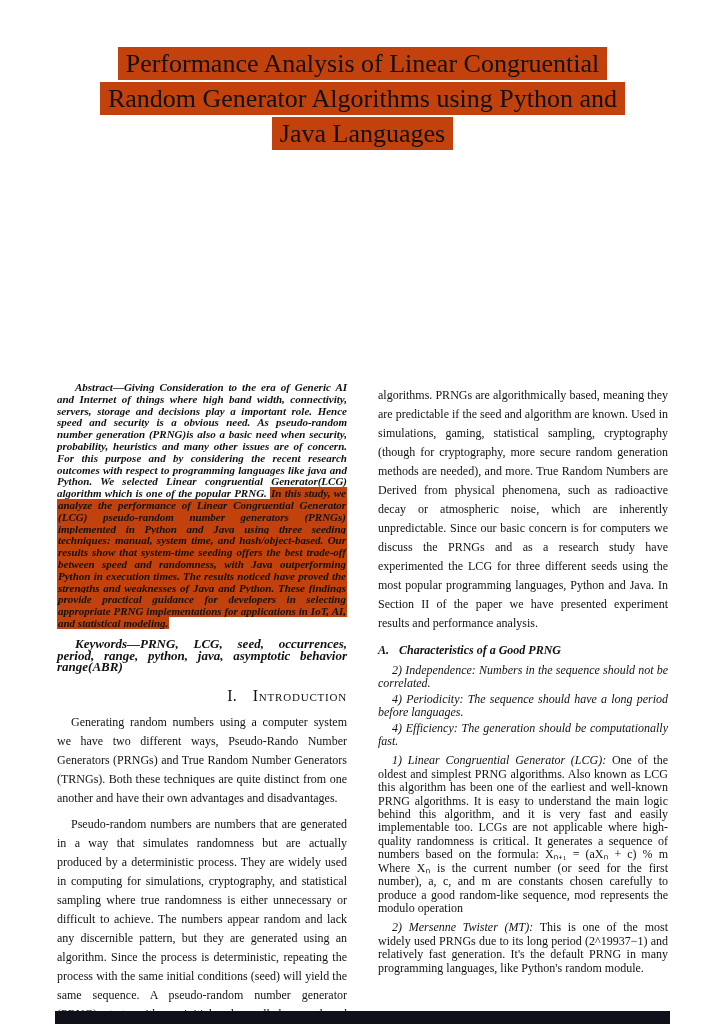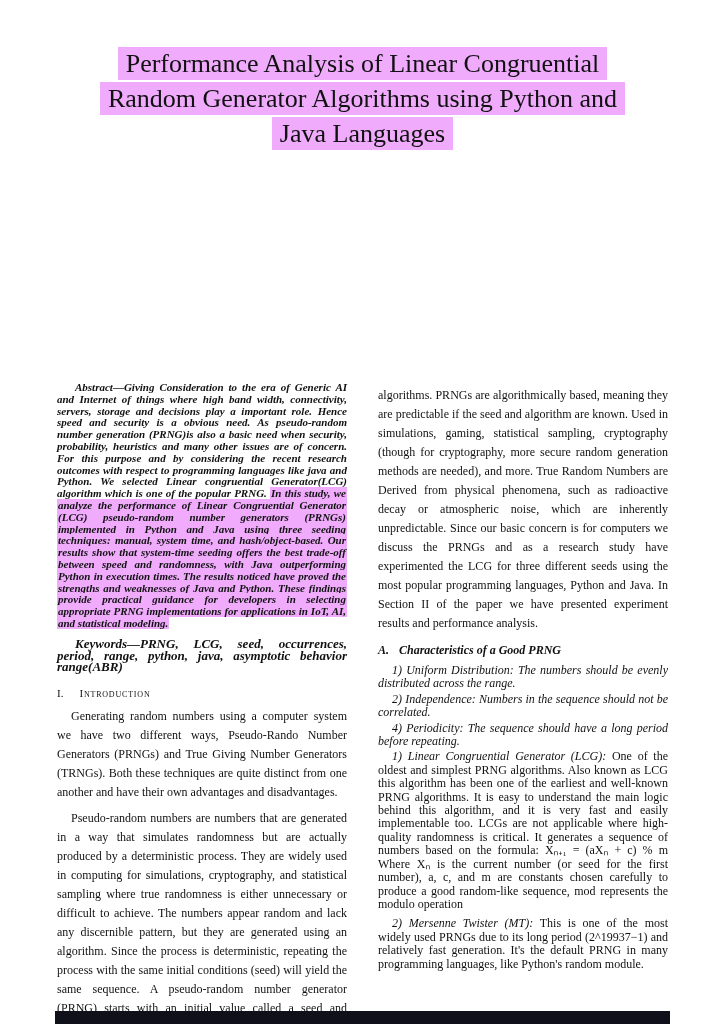--- a/index.html
+++ b/index.html
@@ -17,21 +17,21 @@
     text-align: center;
   }
   .title {
     margin: 0 auto;
     width: 560px;
     font-size: 26px;
     font-weight: 400;
     line-height: 1.35;
   }
   .hl {
-    background: #f0abfc;
+    background: #c2410c;
     -webkit-box-decoration-break: clone;
     box-decoration-break: clone;
   }
   .title .hl { padding: 2px 8px; }
 
   .columns {
     position: absolute;
     top: 382px;
     left: 57px;
     width: 611px;
@@ -56,23 +56,23 @@
     font-size: 13px;
     line-height: 11.8px;
     font-weight: bold;
     font-style: italic;
     text-align: justify;
     text-indent: 18px;
   }
 
   .sec-heading {
     margin: 14px 0 8px 0;
-    font-size: 11px;
+    font-size: 16px;
     font-weight: 400;
-    text-align: left;
+    text-align: right;
   }
   .sec-heading .num { margin-right: 16px; }
   .sc { font-variant: small-caps; letter-spacing: 0.8px; }
 
   .body {
     margin: 4px 0 7px 0;
     font-size: 12px;
     line-height: 19px;
     text-align: justify;
   }
@@ -117,32 +117,32 @@
 
   <div class="columns">
 
     <div class="col">
       <p class="abstract"><span class="lead">Abstract—</span><span>Giving Consideration to the era of Generic AI and Internet of things where high band width, connectivity, servers, storage and decisions play a important role. Hence speed and security is a obvious need. As pseudo-random number generation (PRNG)is also a basic need when security, probability, heuristics and many other issues are of concern. For this purpose and by considering the recent research outcomes with respect to programming languages like java and Python. We selected Linear congruential Generator(LCG) algorithm which is one of the popular PRNG. </span><span class="hl">In this study, we analyze the performance of Linear Congruential Generator (LCG) pseudo-random number generators (PRNGs) implemented in Python and Java using three seeding techniques: manual, system time, and hash/object-based. Our results show that system-time seeding offers the best trade-off between speed and randomness, with Java outperforming Python in execution times. The results noticed have proved the strengths and weaknesses of Java and Python. These findings provide practical guidance for developers in selecting appropriate PRNG implementations for applications in IoT, AI, and statistical modeling.</span></p>
 
       <p class="keywords"><span class="lead">Keywords—</span><span>PRNG, LCG, seed, occurrences, period, range, python, java, asymptotic behavior range(ABR)</span></p>
 
       <h2 class="sec-heading"><span class="num">I.</span><span class="sc">Introduction</span></h2>
 
-      <p class="body indent">Generating random numbers using a computer system we have two different ways, Pseudo-Rando Number Generators (PRNGs) and True Giving Number Generators (TRNGs). Both these techniques are quite distinct from one another and have their own advantages and disadvantages.</p>
+      <p class="body indent">Generating random numbers using a computer system we have two different ways, Pseudo-Rando Number Generators (PRNGs) and True Random Number Generators (TRNGs). Both these techniques are quite distinct from one another and have their own advantages and disadvantages.</p>
       <p class="body indent">Pseudo-random numbers are numbers that are generated in a way that simulates randomness but are actually produced by a deterministic process. They are widely used in computing for simulations, cryptography, and statistical sampling where true randomness is either unnecessary or difficult to achieve. The numbers appear random and lack any discernible pattern, but they are generated using an algorithm. Since the process is deterministic, repeating the process with the same initial conditions (seed) will yield the same sequence. A pseudo-random number generator (PRNG) starts with an initial value called a seed and generates a sequence of numbers using mathematical formulas or</p>
     </div>
 
     <div class="col">
       <p class="body">algorithms. PRNGs are algorithmically based, meaning they are predictable if the seed and algorithm are known. Used in simulations, gaming, statistical sampling, cryptography (though for cryptography, more secure random generation methods are needed), and more. True Random Numbers are Derived from physical phenomena, such as radioactive decay or atmospheric noise, which are inherently unpredictable. Since our basic concern is for computers we discuss the PRNGs and as a research study have experimented the LCG for three different seeds using the most popular programming languages, Python and Java. In Section II of the paper we have presented experiment results and performance analysis.</p>
 
       <h3 class="sub-heading"><span class="num">A.</span><span>Characteristics of a Good PRNG</span></h3>
 
-      <p class="item italic-body"><span class="lead">1) Uniform Distribution:</span><span> The numbers should be evenly distributed across the range.</span></p>
       <p class="item italic-body"><span class="lead">2) Independence:</span><span> Numbers in the sequence should not be correlated.</span></p>
-      <p class="item italic-body"><span class="lead">4) Periodicity:</span><span> The sequence should have a long period before repeating.</span></p>
+      <p class="item italic-body"><span class="lead">4) Periodicity:</span><span> The sequence should have a long period before languages.</span></p>
+      <p class="item italic-body block-gap"><span class="lead">4) Efficiency:</span><span> The generation should be computationally fast.</span></p>
 
 
       <p class="item block-gap"><span class="lead">1) Linear Congruential Generator (LCG):</span><span> One of the oldest and simplest PRNG algorithms. Also known as LCG this algorithm has been one of the earliest and well-known PRNG algorithms. It is easy to understand the main logic behind this algorithm, and it is very fast and easily implementable too. LCGs are not applicable where high-quality randomness is critical. It generates a sequence of numbers based on the formula: Xₙ₊₁ = (aXₙ + c) % m  Where Xₙ is the current number (or seed for the first number), a, c, and m are constants chosen carefully to produce a good random-like sequence, mod represents the modulo operation</span></p>
       <p class="item"><span class="lead">2) Mersenne Twister (MT):</span><span> This is one of the most widely used PRNGs due to its long period (2^19937−1) and relatively fast generation. It's the default PRNG in many programming languages, like Python's random module.</span></p>
     </div>
 
   </div>
 
   <div class="footer-bar"></div>
 

